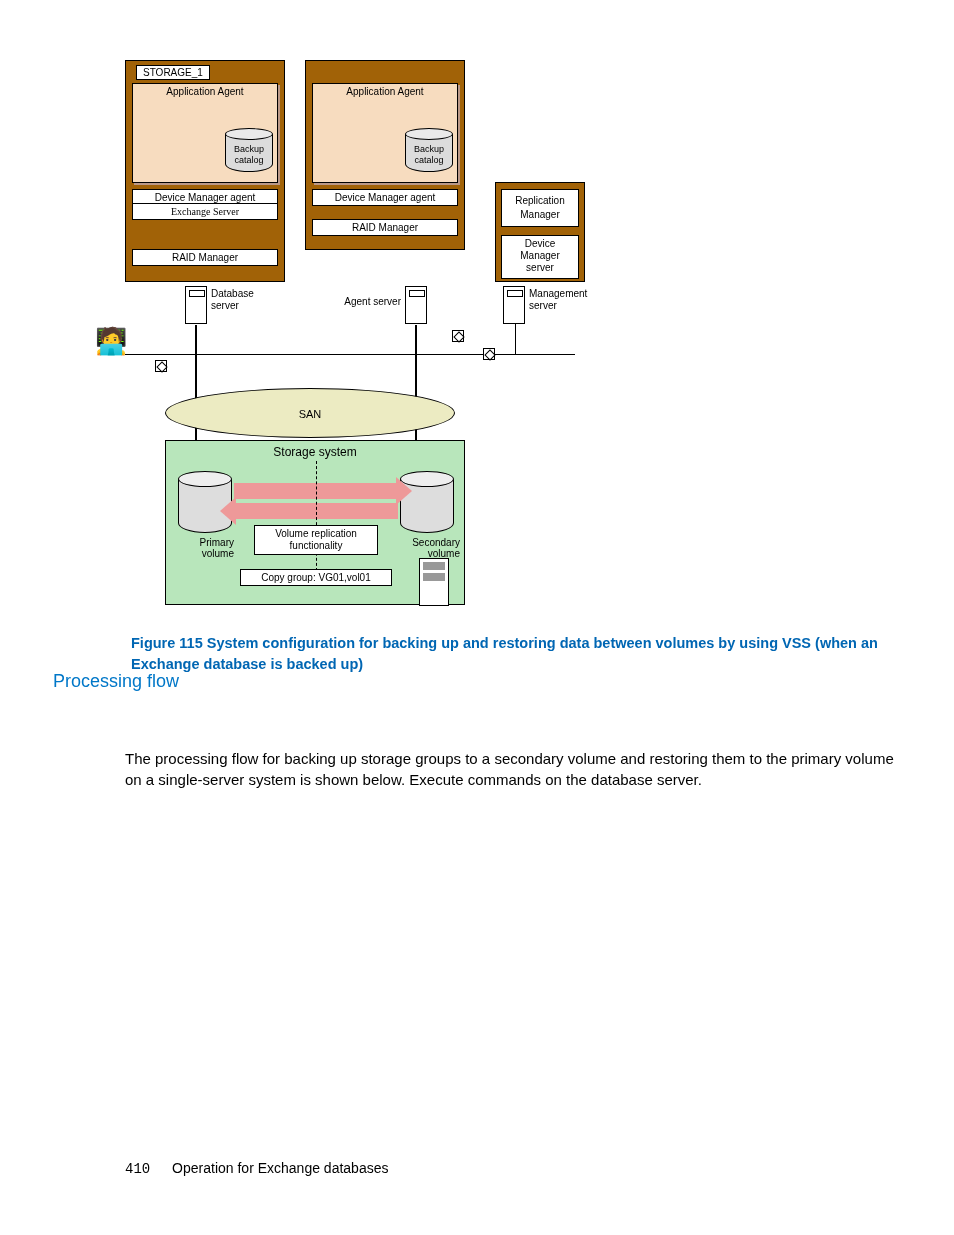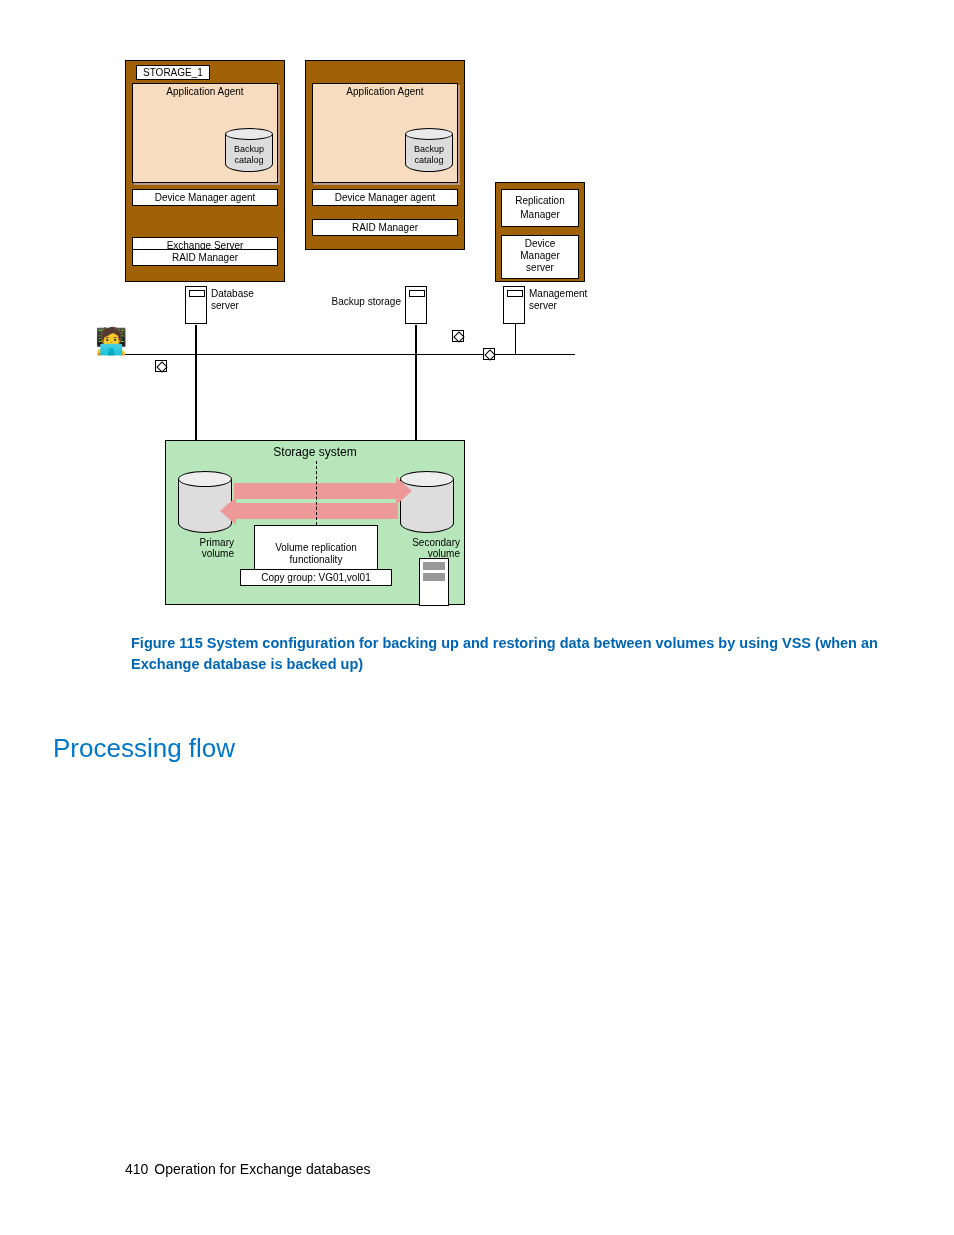--- a/index.html
+++ b/index.html
@@ -51,21 +51,21 @@
     position: absolute; left: 50%; top: 44px;
     width: 48px; height: 44px;
     transform: translateX(-50%);
     margin-left: 44px;
   }
   .cyl-body   { position:absolute; left:0; top:6px; width:48px; height:38px; background:#dcdcdc; border:1px solid #000; border-radius:0 0 24px 24px / 0 0 8px 8px; }
   .cyl-top    { position:absolute; left:0; top:0;  width:48px; height:12px; background:#eaeaea; border:1px solid #000; border-radius:50%; }
   .cyl-label  { position:absolute; left:0; top:16px; width:48px; font-size:9px; text-align:center; line-height:11px; }
 
   .db-dev  { top: 128px; }
-  .db-exch { top: 176px; }
+  .db-exch { top: 142px; font-family: Liberation Serif, serif; }
   .db-raid { top: 188px; }
   .bk-dev  { top: 128px; }
   .bk-raid { top: 158px; }
 
   .mg-rep { top: 6px;  left:5px; right:5px; height:38px; line-height:14px; padding-top:4px; }
   .mg-dms { top: 52px; left:5px; right:5px; height:44px; line-height:12px; padding-top:2px; }
 
   .tower {
     position: absolute; width: 22px; height: 38px;
     border: 1px solid #000; background:#fff;
@@ -123,21 +123,21 @@
   }
   .ss-title { position:absolute; left:0; top:4px; width:100%; text-align:center; font-size:12px;}
   .vol-cyl { position:absolute; top:30px; width:54px; height:62px; }
   .vol-body { position:absolute;left:0;top:8px;width:54px;height:54px;background:#ddd;border:1px solid #000;border-radius:0 0 27px 27px/0 0 10px 10px;}
   .vol-top  { position:absolute;left:0;top:0;width:54px;height:16px;background:#eee;border:1px solid #000;border-radius:50%;}
   .vol-p { left:12px; }
   .vol-s { left:234px; }
   .vol-label { position:absolute; font-size:10px; text-align:right; line-height:11px; }
   .vl-p { left:8px;  top:96px; width:60px;}
   .vl-s { left:230px;top:96px; width:64px;}
-  .rep-box { position:absolute; left:88px; top:84px; width:124px; border:1px solid #000; background:#fff; font-size:10px; text-align:center; padding:16px 0; line-height:12px;}
+  .rep-box { position:absolute; left:88px; top:84px; width:124px; border:1px solid #000; background:#fff; font-size:10px; text-align:center; padding:2px 0; line-height:12px;}
   .rep-arrow { position:absolute; height:16px; background:#e99; }
   .ra-top { left:68px; top:42px; width:164px; }
   .ra-bot { left:68px; top:62px; width:164px; }
   .ra-top::before{content:"";position:absolute;right:-14px;top:-6px;width:0;height:0;border-top:14px solid transparent;border-bottom:14px solid transparent;border-left:16px solid #e99;}
   .ra-bot::before{content:"";position:absolute;left:-14px;top:-6px;width:0;height:0;border-top:14px solid transparent;border-bottom:14px solid transparent;border-right:16px solid #e99;}
   .dashed { position:absolute; left:150px; top:20px; height:110px; width:0; border-left:1px dashed #000;}
   .copy-grp { position:absolute; left:74px; top:128px; width:152px; border:1px solid #000; background:#fff; font-size:10px; text-align:center; padding:2px 0;}
   .tape { position:absolute; left:294px; top:498px; width:30px; height:48px; border:1px solid #000; background:#fff;}
   .tape::before{content:"";position:absolute;left:3px;top:3px;width:22px;height:8px;background:#999;}
   .tape::after {content:"";position:absolute;left:3px;top:14px;width:22px;height:8px;background:#999;}
@@ -146,37 +146,37 @@
   .fig-caption {
     position:absolute;
     left:125px; top:633px; width:750px;
     color:#0066b3; font-weight:bold; font-size:14.5px;
     line-height:1.45;
     margin-left:6px;
   }
 
   
   .h2 {
-    position:absolute; left:53px; top:733px;
-    color:#0077c8; font-size:26px; font-weight:normal;
+    position:absolute; left:53px; top:671px;
+    color:#0077c8; font-size:18px; font-weight:normal;
     font-family: Arial, sans-serif;
   }
 
   
   .body-p {
     position:absolute; left:125px; top:748px; width:778px;
     font-size:15px; line-height:1.4; color:#000;
   }
 
   
   .footer {
     position:absolute; left:125px; bottom:58px;
     font-size:14px; color:#000;
   }
-  .footer .page-num { margin-right:2px; }
+  .footer .page-num { margin-right:18px;font-family:Liberation Mono, monospace; }
 </style>
 </head>
 <body>
 
 <div class="page">
 
   <div class="diagram">
 
     <div class="blue-box db-box">
       <div class="storage-label">STORAGE_1</div>
@@ -214,37 +214,38 @@
       <div class="comp-row plain mg-dms" style="white-space:pre-line;">Device
 Manager
 server</div>
     </div>
 
     <div class="tower tower-db"></div>
     <div class="tower tower-bk"></div>
     <div class="tower tower-mg"></div>
     <div class="srv-label srv-db" style="white-space:pre-line;">Database
 server</div>
-    <div class="srv-label srv-bk">Backup storage</div>
+    <div class="srv-label srv-bk">Agent server</div>
     <div class="srv-label srv-mg" style="white-space:pre-line;">Management
 server</div>
 
     <div class="user">🧑‍💻</div>
 
     <div class="net-line"></div>
     <div class="nic nic-user"></div>
     <div class="nic nic-bk"></div>
     <div class="nic nic-mg"></div>
     <div class="drop-mg"></div>
 
     <div class="vline vline-db"></div>
     <div class="vline vline-bk"></div>
     <div class="arrowhead ah-db"></div>
     <div class="arrowhead ah-bk"></div>
 
+    <div class="san">SAN</div>
 
     <div class="storage-sys">
       <div class="ss-title">Storage system</div>
       <div class="vol-cyl vol-p">
           <div class="vol-body"></div>
           <div class="vol-top"></div>
         </div>
       <div class="vol-cyl vol-s">
           <div class="vol-body"></div>
           <div class="vol-top"></div>
@@ -260,19 +261,20 @@
 functionality</div>
       <div class="copy-grp">Copy group: VG01,vol01</div>
     </div>
     <div class="tape"></div>
   </div>
 
   <div class="fig-caption">Figure 115 System configuration for backing up and restoring data between volumes by using VSS (when an Exchange database is backed up)</div>
 
   <div class="h2">Processing flow</div>
 
+  <div class="body-p">The processing flow for backing up storage groups to a secondary volume and restoring them to the primary volume on a single-server system is shown below. Execute commands on the database server.</div>
 
   <div class="footer">
     <span class="page-num">410</span>
     <span>Operation for Exchange databases</span>
   </div>
 
 </div>
 
 </body></html>

